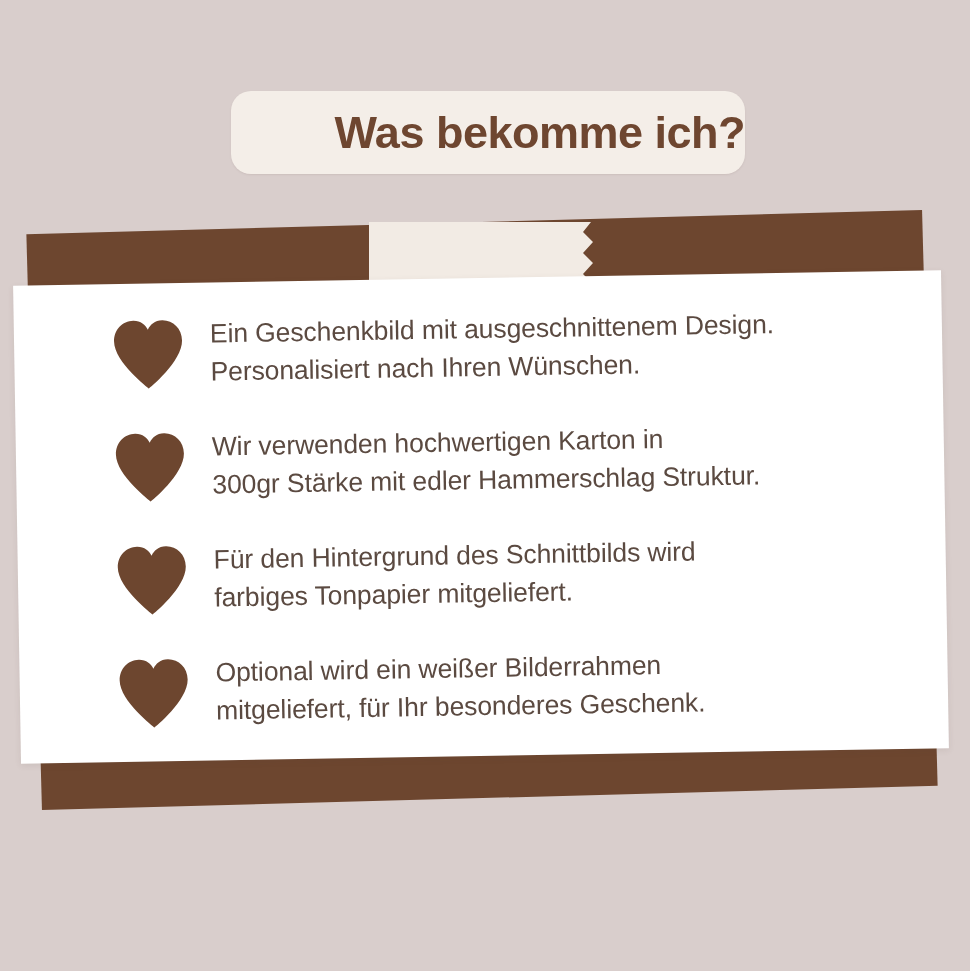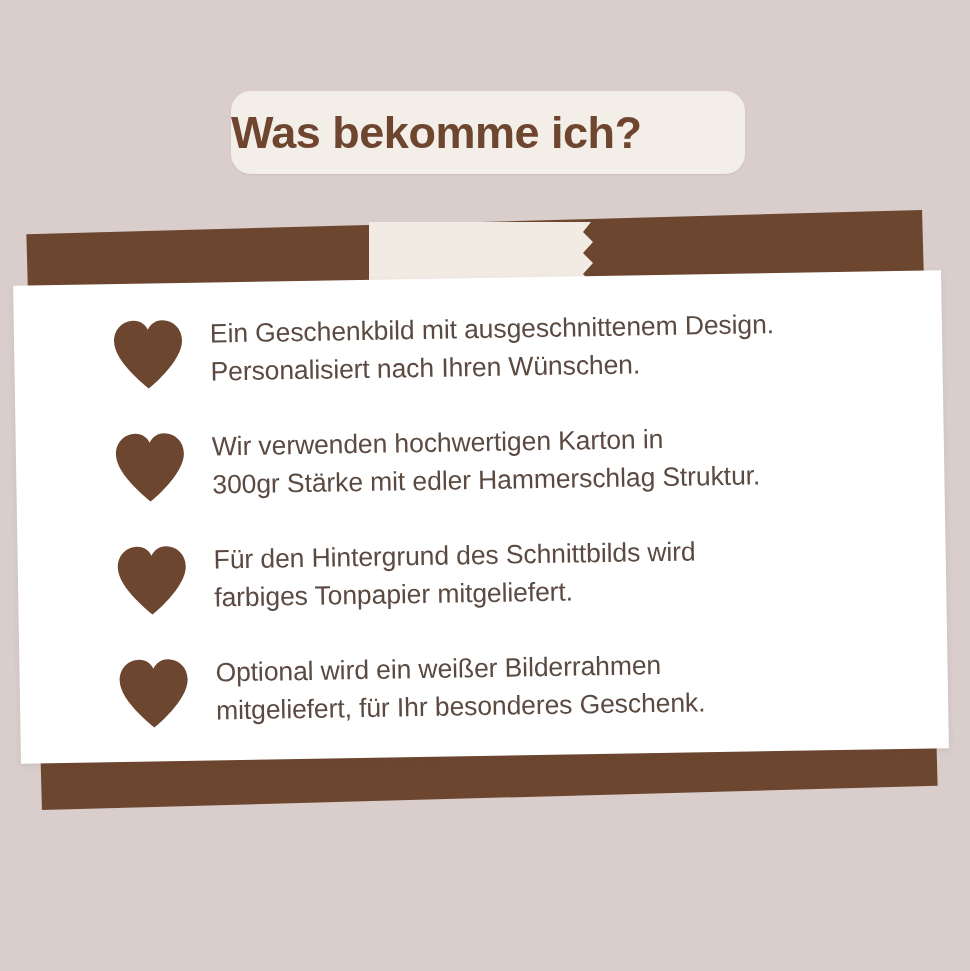--- a/index.html
+++ b/index.html
@@ -25,21 +25,21 @@
   #title-pill {
     position: absolute;
     left: 231px;
     top: 91px;
     width: 514px;
     height: 83px;
     background: #f4eee8;
     border-radius: 20px;
     display: flex;
     align-items: center;
-    justify-content: flex-start;
+    justify-content: flex-end;
     box-shadow: 0 1px 2px rgba(120, 100, 95, 0.13);
   }
   #title-text {
     font-family: "Liberation Sans", sans-serif;
     font-size: 45px;
     font-weight: bold;
     color: #6e4630;
     letter-spacing: -0.5px;
     white-space: nowrap;
     line-height: 1;

